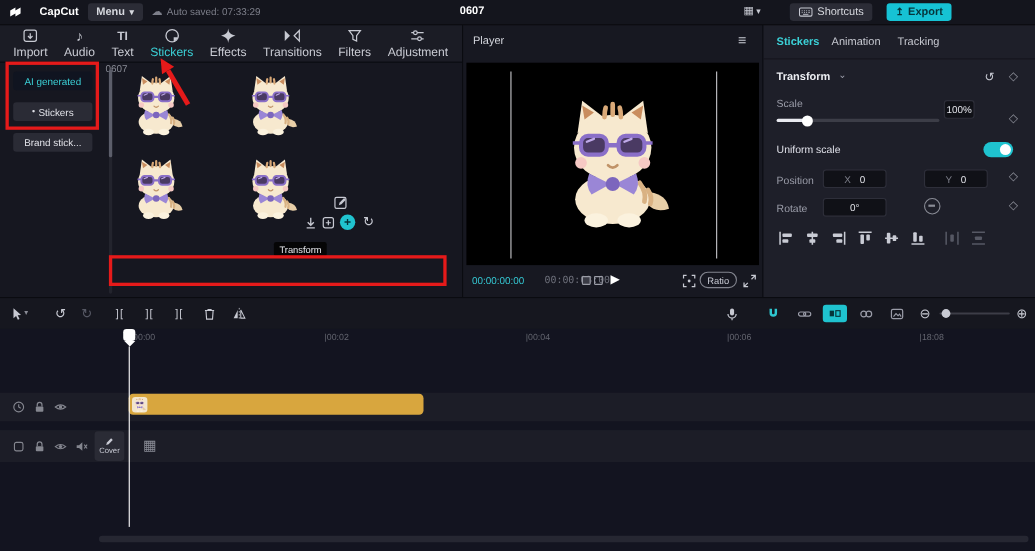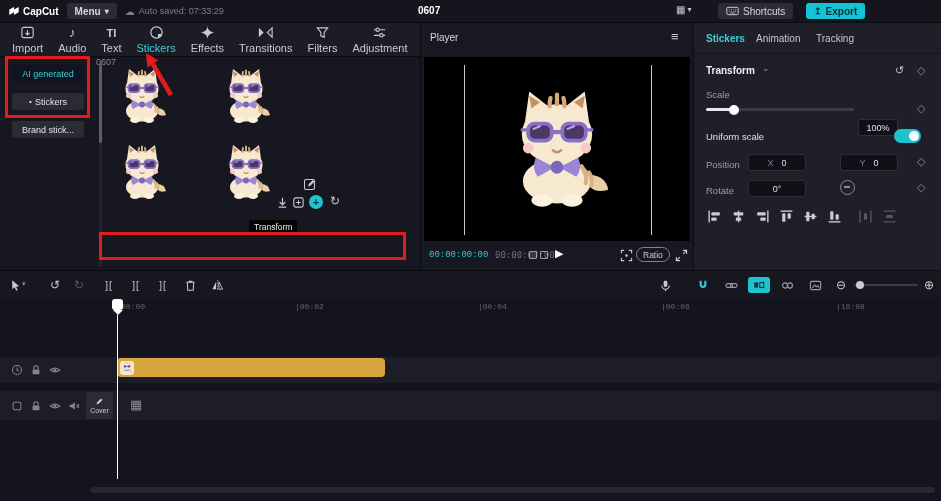--- a/index.html
+++ b/index.html
@@ -24,21 +24,21 @@
   .vbox{position:absolute;height:17px;background:#101117;border:1px solid #2e2f3a;
         border-radius:3px;display:flex;align-items:center;justify-content:center;
         font-size:9px;color:#e2e3e9}
   .kdiamond{position:absolute;color:#8a8c96;font-size:11px;line-height:1}
   .alicon{position:absolute;width:15px;height:15px;color:#c9cbd4}
   .tbtn{position:absolute;width:18px;height:18px;display:flex;align-items:center;
         justify-content:center;color:#c7c9d2;font-size:12px}
   .toggle-chip{position:absolute;width:22px;height:16px;border-radius:3px;
         display:flex;align-items:center;justify-content:center;color:#9a9ca8}
   .tick{position:absolute;top:3px;font-size:8px;color:#63656f;
-        font-family:Liberation Mono, monospace}
+        font-family:Liberation Sans, sans-serif}
   .gico{position:absolute;width:13px;height:13px;color:#84868f;display:flex;
         align-items:center;justify-content:center}
   .annobox{position:absolute;border:3px solid #e51a1a;z-index:50}
 </style>
 </head>
 <body>
 
 <svg width="0" height="0" style="position:absolute">
     <defs>
   <symbol id="catsym" viewBox="0 0 120 120">
@@ -64,21 +64,21 @@
     <path d="M58 79 L40 70 q-4 10 2 18 Z" fill="#9a86d6"></path>
     <path d="M62 79 L80 70 q4 10 -2 18 Z" fill="#9a86d6"></path>
     <circle cx="60" cy="79" r="6" fill="#7c66bd"></circle>
     <ellipse cx="46" cy="110" rx="10" ry="6" fill="#fbf2de"></ellipse>
     <ellipse cx="74" cy="110" rx="10" ry="6" fill="#fbf2de"></ellipse>
   </symbol>
 </defs>
   </svg>
 
 <header class="abs flex" style="left:0;top:0;width:941px;height:22px;background:#14151d;gap:8px;padding:0 8px">
-  <span class="flex" style="gap:3px;font-size:10px;font-weight:bold;color:#fff">
+  <span class="flex" style="gap:16px;font-size:10px;font-weight:bold;color:#fff">
     <span class="ic">
         <svg width="12" height="12" viewBox="0 0 14 14">
           <path d="M1.5 5.2 L7 2.2 v3.1 L12.5 2.2 v6.4 L7 11.6 V8.5 L1.5 11.6 Z" fill="#fff"></path>
         </svg>
       </span>
     <span>CapCut</span>
   </span>
   <button class="pill" style="font-weight:bold">
     <span>Menu</span>
     <span style="font-size:8px">▾</span>
@@ -238,21 +238,21 @@
   <span class="abs ic" style="left:250px;top:6px;font-size:13px">≡</span>
   <div class="abs" style="left:3px;top:34px;width:266px;height:184px;background:#000">
     <div class="abs" style="left:40px;top:8px;width:1px;height:170px;background:rgba(235,235,240,.85)"></div>
     <div class="abs" style="left:227px;top:8px;width:1px;height:170px;background:rgba(235,235,240,.85)"></div>
     <span class="abs" style="left:69px;top:26px">
         <svg width="128" height="128" viewBox="0 0 120 120">
           <use href="#catsym"></use>
         </svg>
       </span>
   </div>
-  <span class="abs" style="left:8px;top:227px;font-family:Liberation Mono, monospace;font-size:9px;color:#35c9d4">00:00:00:00</span>
+  <span class="abs" style="left:8px;top:227px;font-family:Liberation Sans, sans-serif;font-size:9px;color:#35c9d4">00:00:00:00</span>
   <span class="abs" style="left:74px;top:227px;font-family:'DejaVu Sans Mono',monospace;font-size:9px;color:#6e707b">00:00:03:00</span>
   <span class="abs flex" style="left:108px;top:228px;gap:3px">
     <span style="width:8px;height:8px;border:1px solid #9a9ca6;border-radius:1px;background:#3a3b45"></span>
     <span style="width:8px;height:8px;border:1px solid #9a9ca6;border-radius:1px"></span>
   </span>
   <span class="abs" style="left:134px;top:224px;font-size:11px;color:#fff">▶</span>
   <span class="ic abs" style="left:199px;top:226px">
       <svg width="13" height="13" viewBox="0 0 14 14">
         <path d="M1.5 4.5 V1.5 H4.5 M9.5 1.5 H12.5 V4.5 M12.5 9.5 V12.5 H9.5 M4.5 12.5 H1.5 V9.5" fill="none" stroke="currentColor" stroke-width="1.2"></path>
         <circle cx="7" cy="7" r="1.4" fill="currentColor"></circle>
@@ -275,21 +275,21 @@
   <span class="abs" style="left:12px;top:42px;font-size:10px;font-weight:bold;color:#eceef2">Transform</span>
   <span class="abs" style="left:68px;top:40px;font-size:9px;color:#9a9ca8">⌄</span>
   <span class="abs ic" style="left:201px;top:41px;font-size:11px;color:#c7c9d2">↺</span>
   <span class="kdiamond" style="left:223px;top:42px">◇</span>
 
   <span class="abs" style="left:12px;top:66px;font-size:9.5px;color:#9a9ca8">Scale</span>
   <div class="abs" style="left:12px;top:85px;width:148px;height:3px;background:#3c3d47;border-radius:2px">
     <div class="abs" style="left:0;top:0;width:28px;height:3px;background:#e9eaf0;border-radius:2px"></div>
     <div class="abs" style="left:23px;top:-3.5px;width:10px;height:10px;border-radius:50%;background:#fff"></div>
   </div>
-  <div class="vbox" style="left:164px;top:96px;width:40px">100%</div>
+  <div class="vbox" style="left:164px;top:68px;width:28px">100%</div>
   <span class="kdiamond" style="left:223px;top:80px">◇</span>
 
   <span class="abs" style="left:12px;top:108px;font-size:9.5px;color:#dfe0e8">Uniform scale</span>
   <div class="abs" style="left:200px;top:106px;width:27px;height:14px;border-radius:7px;background:#1fc3cf">
     <div class="abs" style="right:2px;top:2px;width:10px;height:10px;border-radius:50%;background:#fff"></div>
   </div>
 
   <span class="abs" style="left:12px;top:136px;font-size:9.5px;color:#9a9ca8">Position</span>
   <div class="vbox" style="left:54px;top:131px;width:58px;gap:8px">
     <span style="color:#7d7f8a">X</span>

